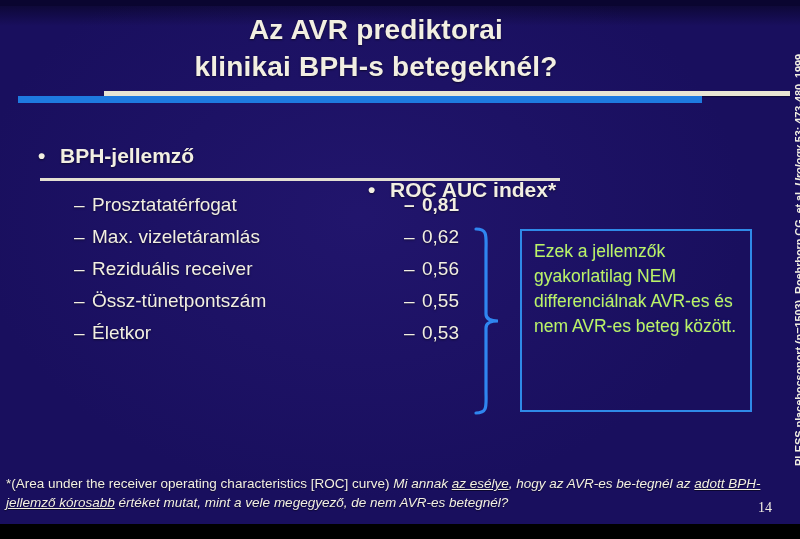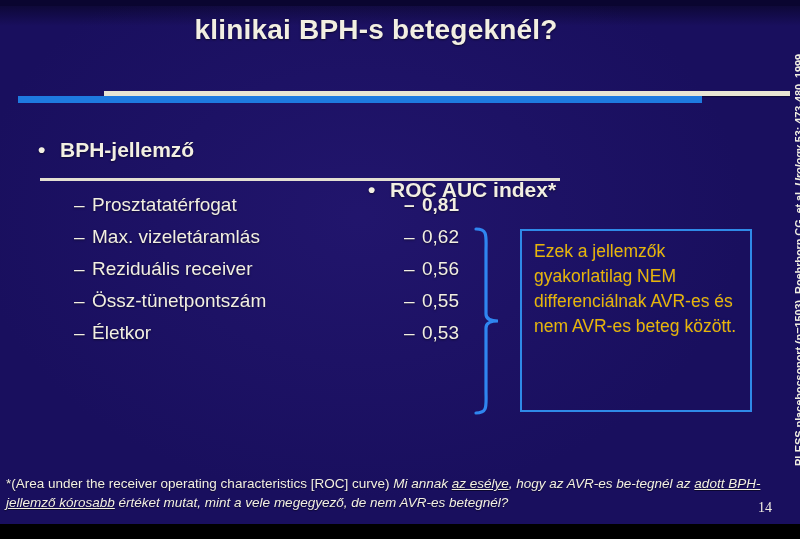--- a/index.html
+++ b/index.html
@@ -51,21 +51,21 @@
     box-shadow: 0 1px 1px rgba(0,0,0,0.35);
   }
   #title-rule-blue {
     left: 18px; top: 96px;
     width: 684px; height: 7px;
     background: #1e7ae0;
   }
 
   
   #col-head-left {
-    left: 38px; top: 138px;
+    left: 38px; top: 144px;
     color: #f2efe2;
     font-size: 21px;
     font-weight: bold;
     text-shadow: 0 1px 2px rgba(0,0,0,0.5);
   }
   #col-head-right {
     left: 368px; top: 150px;
     color: #f2efe2;
     font-size: 21px;
     font-weight: bold;
@@ -120,21 +120,21 @@
   #callout {
     left: 520px; top: 229px;
     width: 232px; height: 183px;
     border: 2px solid #2f8ae8;
     box-sizing: border-box;
   }
   #callout-text {
     position: absolute;
     left: 12px; top: 8px;
     right: 6px;
-    color: #eab308;
+    color: #bef264;
     font-size: 17.5px;
     line-height: 25px;
     font-weight: normal;
     white-space: pre-line;
     text-shadow: 0 0 2px rgba(20,60,160,0.6);
   }
 
   
   #citation {
     right: 2px;
@@ -191,20 +191,21 @@
   }
 </style>
 </head>
 <body>
 
 <div id="slide">
 
   <div class="layer" id="top-band"></div>
 
   <div class="layer" id="title-block">
+    <span id="title-line-1">Az AVR prediktorai</span>
     <span id="title-line-2">klinikai BPH-s betegeknél?</span>
   </div>
   <div class="layer" id="title-rule-white"></div>
   <div class="layer" id="title-rule-blue"></div>
 
   <div class="layer" id="col-head-left">
     <span class="hd-bullet">•</span><span>BPH-jellemző</span>
   </div>
   <div class="layer" id="col-head-right">
     <span class="hd-bullet">•</span><span>ROC AUC index*</span>

